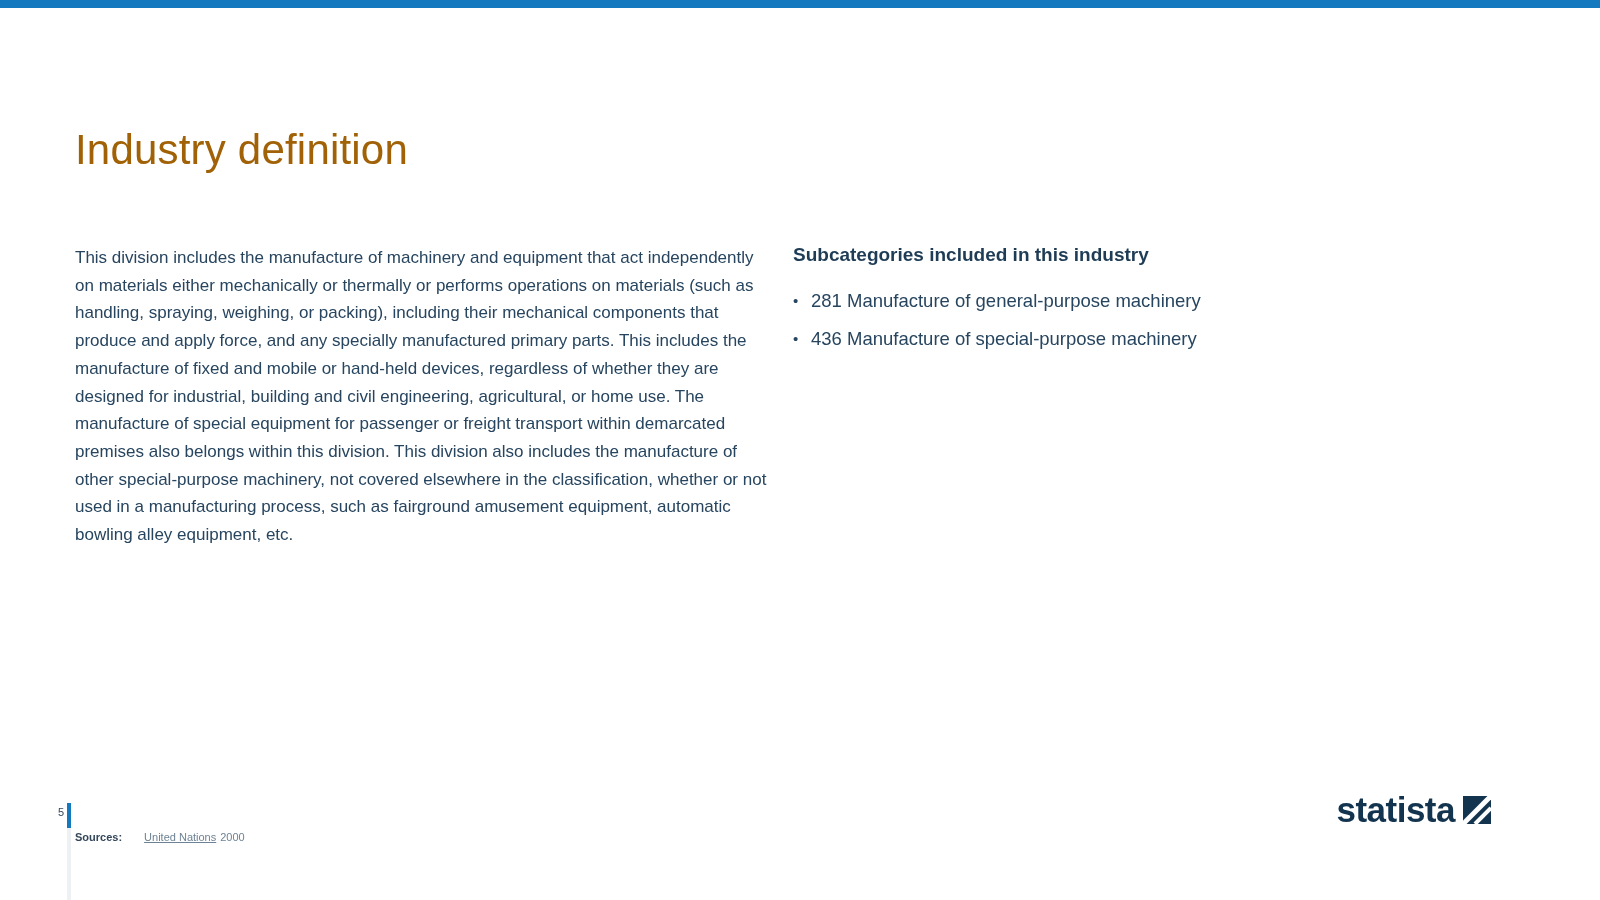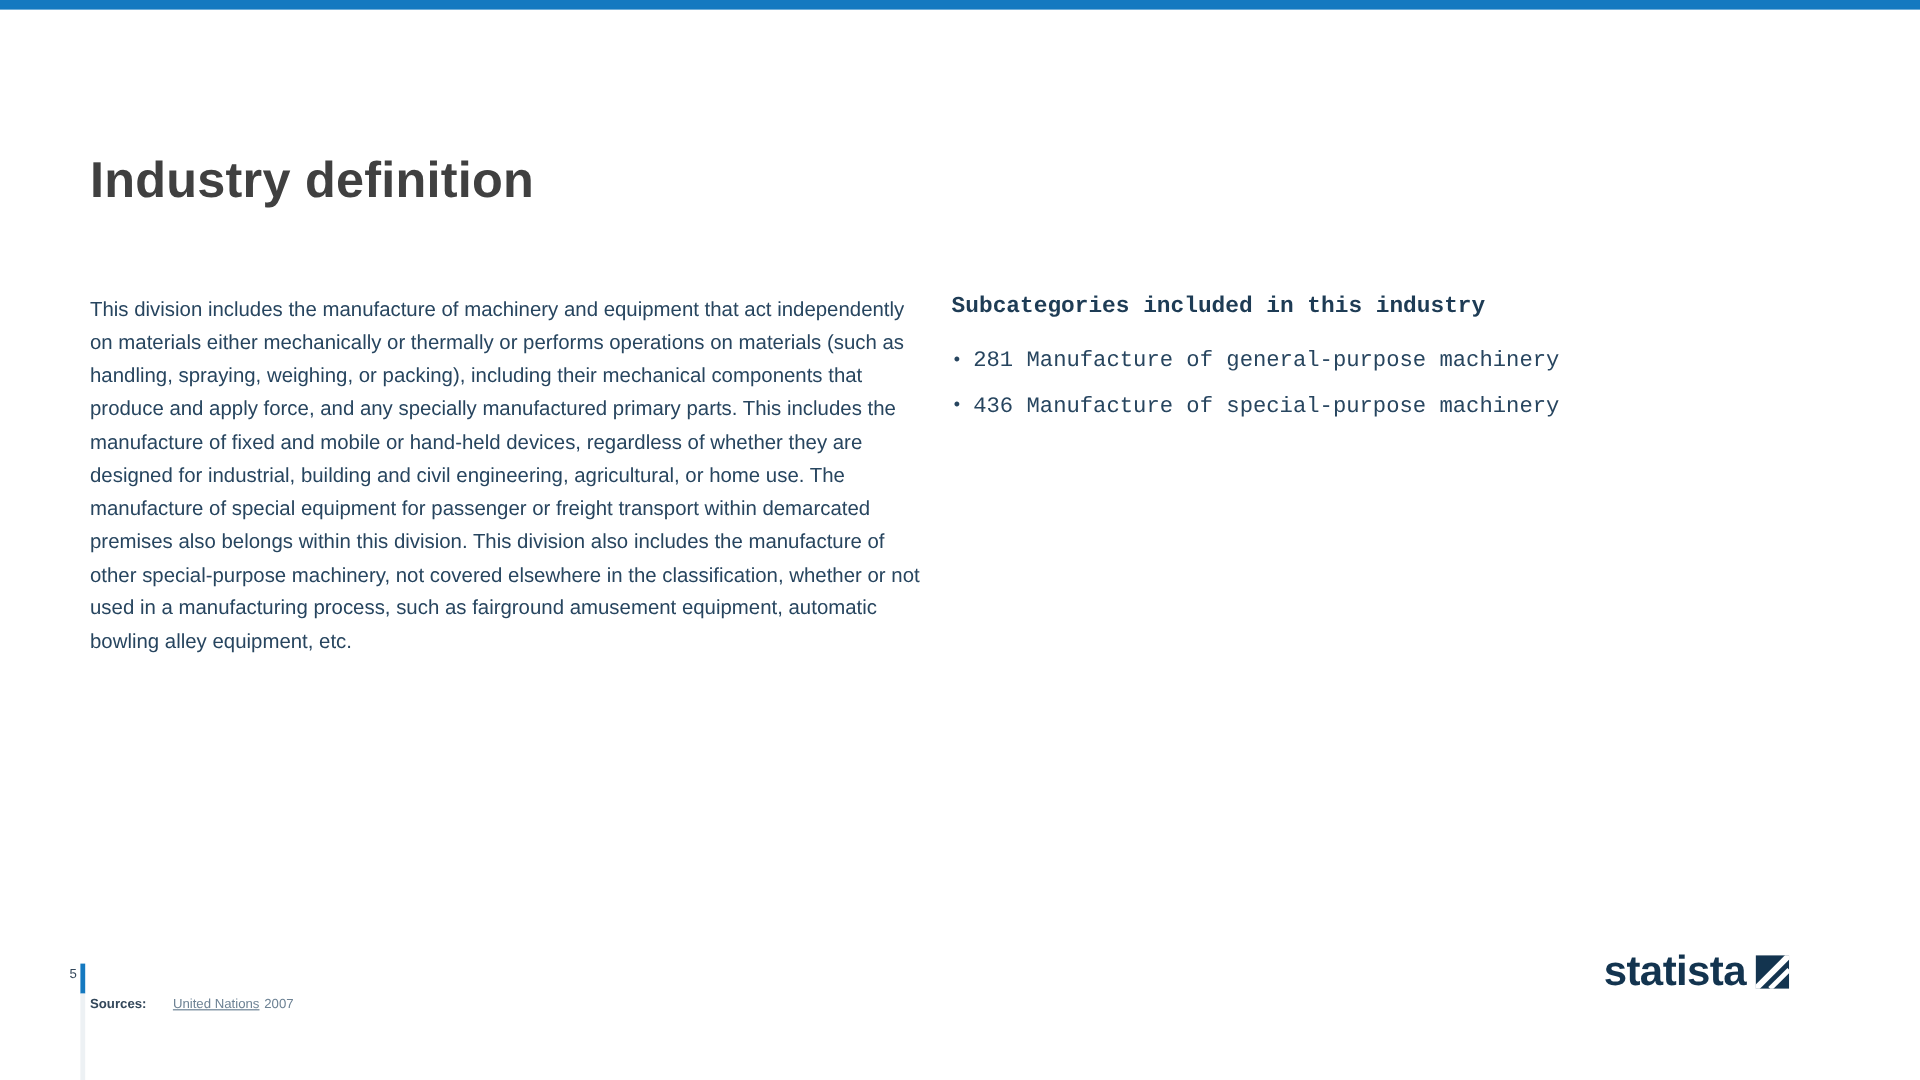--- a/index.html
+++ b/index.html
@@ -20,37 +20,36 @@
     width: 100%;
     height: 8px;
     background: #1579c0;
   }
 
   .slide-title {
     position: absolute;
     left: 75px;
     top: 98px;
     font-size: 42px;
-    font-weight: 700;
-    color: #404040;
+    font-weight: 400;
+    color: #a16207;
     letter-spacing: 0.2px;
   }
 
   .left-col {
     position: absolute;
     left: 75px;
     top: 244px;
     width: 700px;
   }
   .right-col {
     position: absolute;
     left: 793px;
     top: 244px;
     width: 640px;
-    font-family: Liberation Mono, monospace;
   }
 
   .col-heading {
     font-size: 19px;
     font-weight: 700;
     color: #1e3c55;
     margin: 0 0 21px 0;
   }
 
   .body-text {
@@ -173,21 +172,21 @@
       <span>436 Manufacture of special-purpose machinery</span>
     </li>
   </ul>
 </div>
 
 <div class="page-number">5</div>
 <div class="accent-bar"></div>
 <div class="accent-bar-tail"></div>
 
 <div class="sources-line">
-  <span class="sources-label">Sources:</span><span class="source-link">United Nations</span><span class="source-year">2007</span>
+  <span class="sources-label">Sources:</span><span class="source-link">United Nations</span><span class="source-year">2000</span>
 </div>
 
 <div class="logo">
   <span class="logo-wordmark">statista</span>
   <svg class="logo-mark" viewBox="0 0 28 28" xmlns="http://www.w3.org/2000/svg">
     <rect x="0" y="0" width="28" height="28" fill="#13344f"></rect>
     <path d="M0 28 L28 0" stroke="#ffffff" stroke-width="5"></path>
     <path d="M12 28 L28 12" stroke="#ffffff" stroke-width="4"></path>
   </svg>
 </div>

